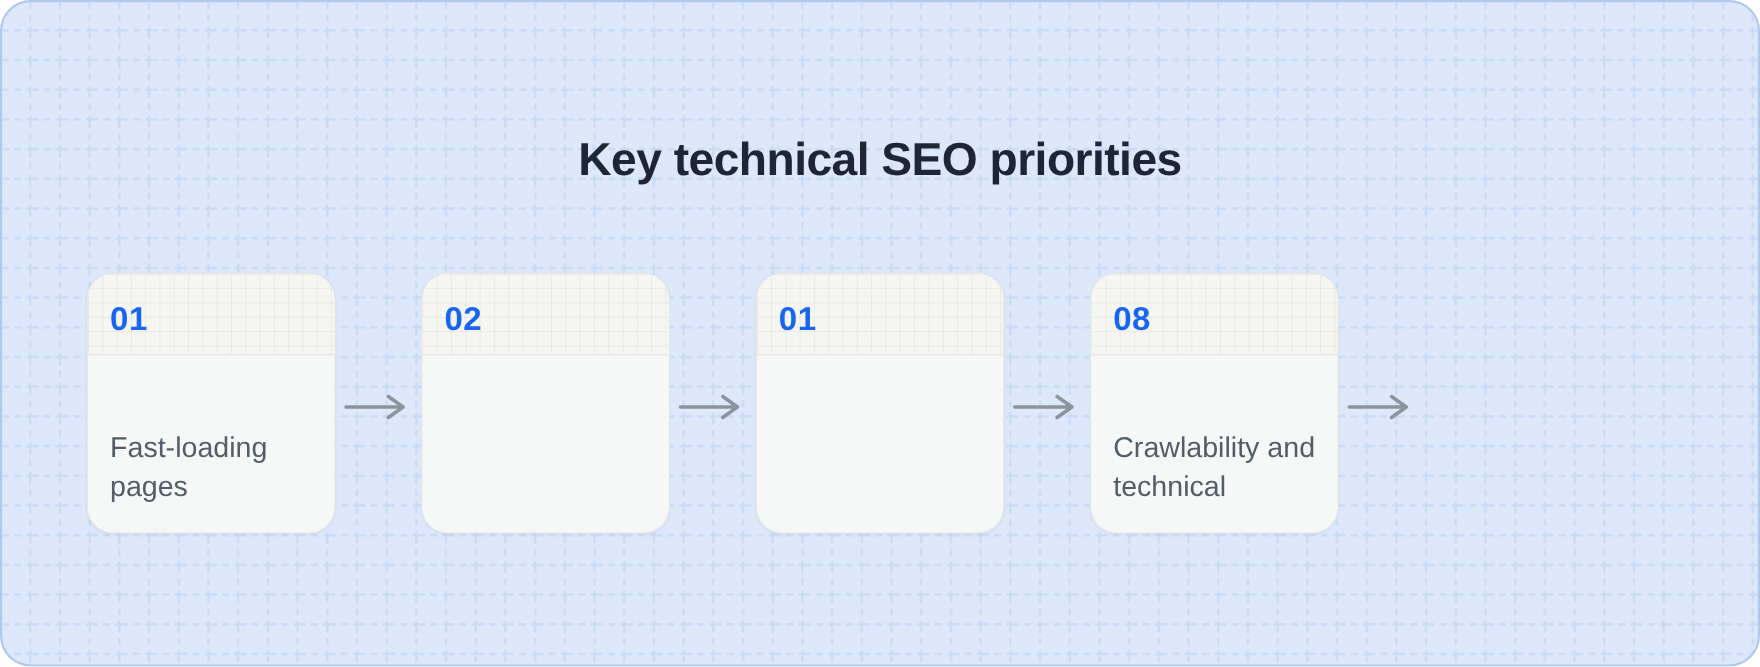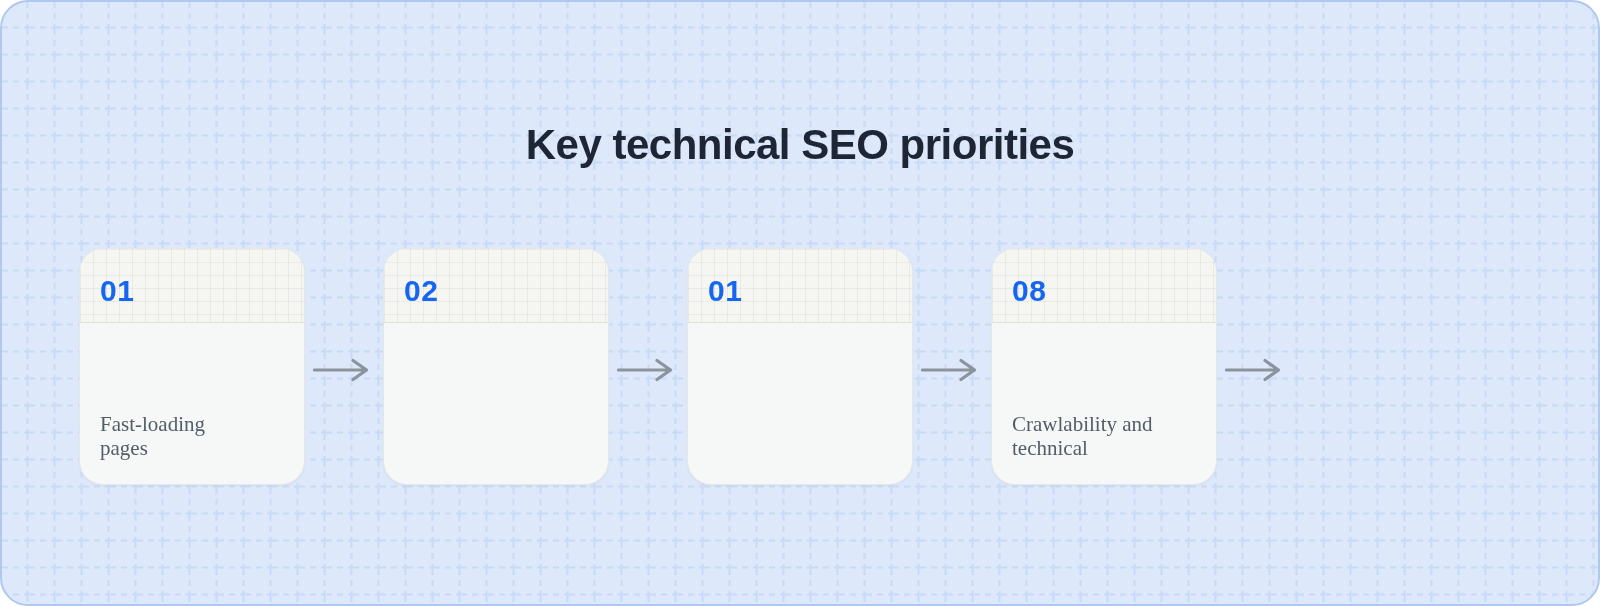--- a/index.html
+++ b/index.html
@@ -79,25 +79,24 @@
     letter-spacing: 0.5px;
     color: #1766f2;
   }
   .card-body {
     flex: 1;
     display: flex;
     align-items: flex-end;
     padding: 0 16px 24px 20px;
   }
   .step-label {
-    font-size: 21px;
-    line-height: 24px;
+    font-size: 26px;
+    line-height: 36px;
     color: #525d68;
     white-space: pre-line;
-    font-family: Liberation Serif, serif;
   }
   .connector {
     width: 78px;
     height: 237px;
     display: flex;
     justify-content: center;
     align-items: flex-start;
   }
   .connector svg {
     margin-top: 108px;

